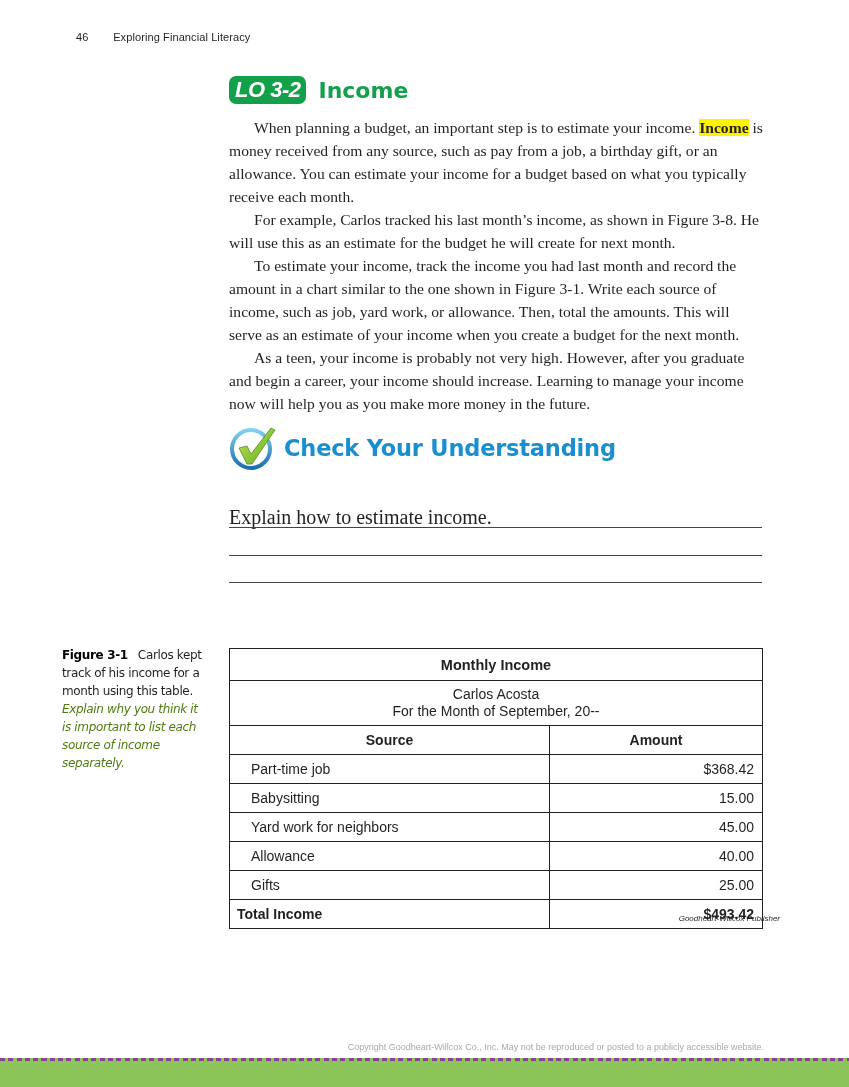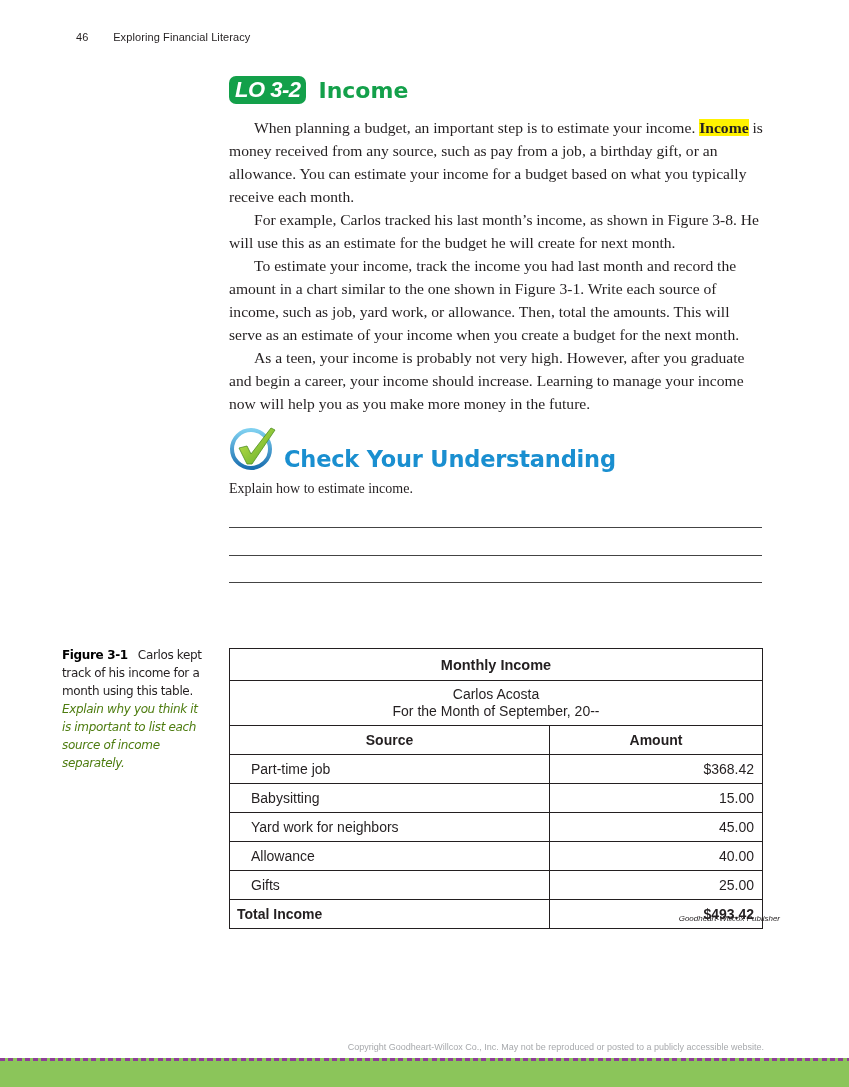--- a/index.html
+++ b/index.html
@@ -27,31 +27,31 @@
       font-family: "DejaVu Sans", sans-serif; font-size: 22px; font-weight: bold;
     }
     .body-text {
       position: absolute; left: 229px; top: 116px; width: 535px;
       font-family: "Liberation Serif", serif; font-size: 15.6px; line-height: 23px;
       color: #231f20;
     }
     .body-text p { margin: 0; text-indent: 25px; }
     .term { background: #fff200; font-weight: bold; color: #231f20; }
     .cyu-heading {
-      position: absolute; left: 229px; top: 424px; display: flex; align-items: flex-end;
+      position: absolute; left: 229px; top: 424px; display: flex; align-items: center;
     }
     .cyu-icon { width: 48px; height: 48px; }
     .cyu-title {
       margin-left: 7px; color: #1a8fd0;
       font-family: "DejaVu Sans", sans-serif; font-weight: bold; font-size: 22.5px;
       letter-spacing: -0.2px;
     }
     .cyu-prompt {
-      position: absolute; left: 229px; top: 481px;
-      font-family: "Liberation Serif", serif; font-size: 14px; color: #231f20;
+      position: absolute; left: 229px; top: 506px;
+      font-family: "Liberation Serif", serif; font-size: 20px; color: #231f20;
     }
     .answer-line {
       position: absolute; left: 229px; width: 533px; height: 0;
       border-top: 1px solid #444;
     }
     .caption {
       position: absolute; left: 62px; top: 646px; width: 145px;
       font-family: "DejaVu Sans", sans-serif; font-size: 12px; line-height: 18px;
       color: #231f20; letter-spacing: -0.35px;
     }

